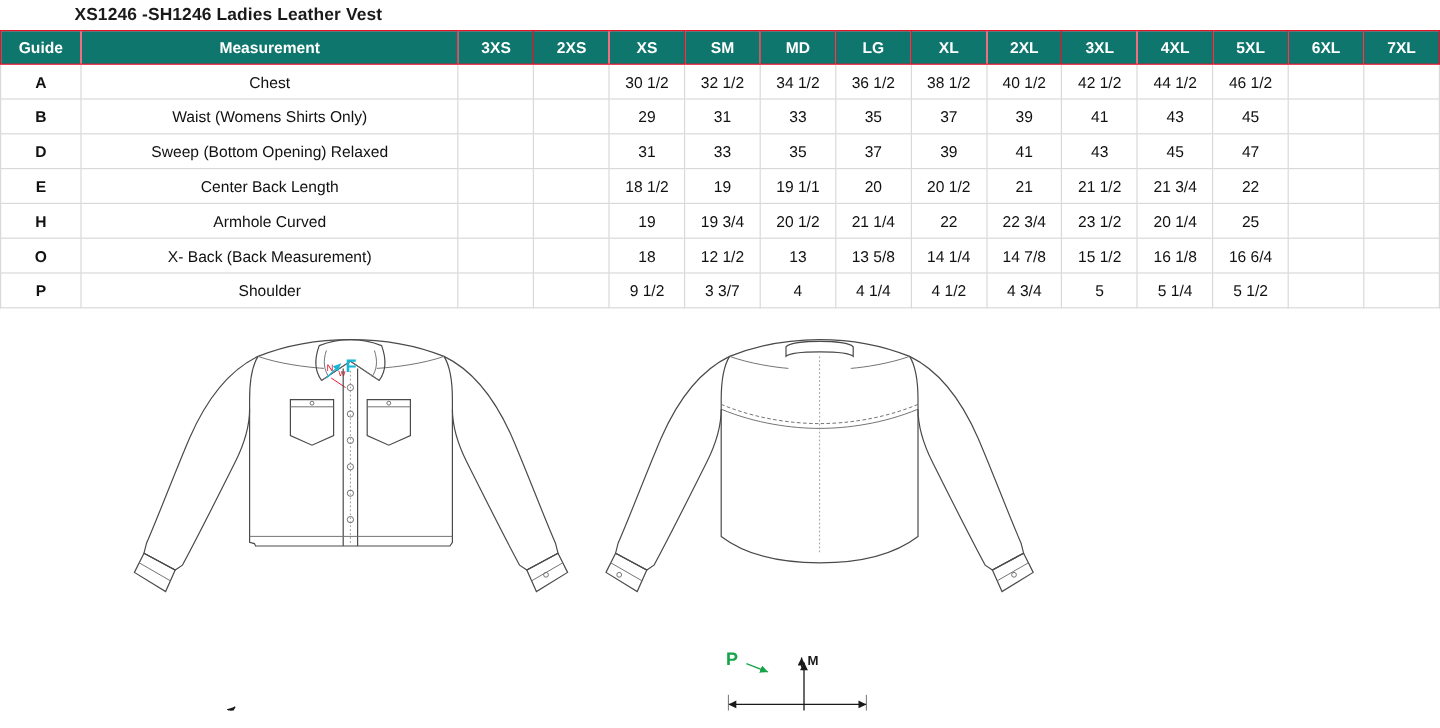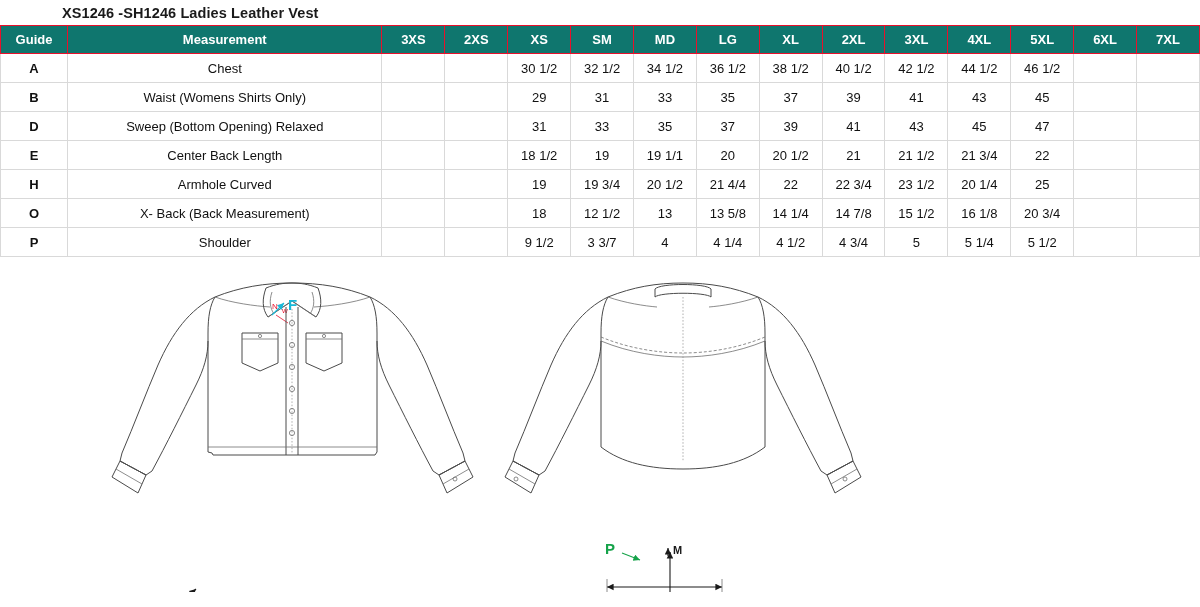--- a/index.html
+++ b/index.html
@@ -205,21 +205,21 @@
       <td class="val"></td>
     </tr>
     <tr>
       <td class="guide">H</td>
       <td class="measure">Armhole Curved</td>
       <td class="val"></td>
       <td class="val"></td>
       <td class="val">19</td>
       <td class="val">19 3/4</td>
       <td class="val">20 1/2</td>
-      <td class="val">21 4/4</td>
+      <td class="val">21 1/4</td>
       <td class="val">22</td>
       <td class="val">22 3/4</td>
       <td class="val">23 1/2</td>
       <td class="val">20 1/4</td>
       <td class="val">25</td>
       <td class="val"></td>
       <td class="val"></td>
     </tr>
     <tr>
       <td class="guide">O</td>
@@ -227,21 +227,21 @@
       <td class="val"></td>
       <td class="val"></td>
       <td class="val">18</td>
       <td class="val">12 1/2</td>
       <td class="val">13</td>
       <td class="val">13 5/8</td>
       <td class="val">14 1/4</td>
       <td class="val">14 7/8</td>
       <td class="val">15 1/2</td>
       <td class="val">16 1/8</td>
-      <td class="val">20 3/4</td>
+      <td class="val">16 6/4</td>
       <td class="val"></td>
       <td class="val"></td>
     </tr>
     <tr>
       <td class="guide">P</td>
       <td class="measure">Shoulder</td>
       <td class="val"></td>
       <td class="val"></td>
       <td class="val">9 1/2</td>
       <td class="val">3 3/7</td>

